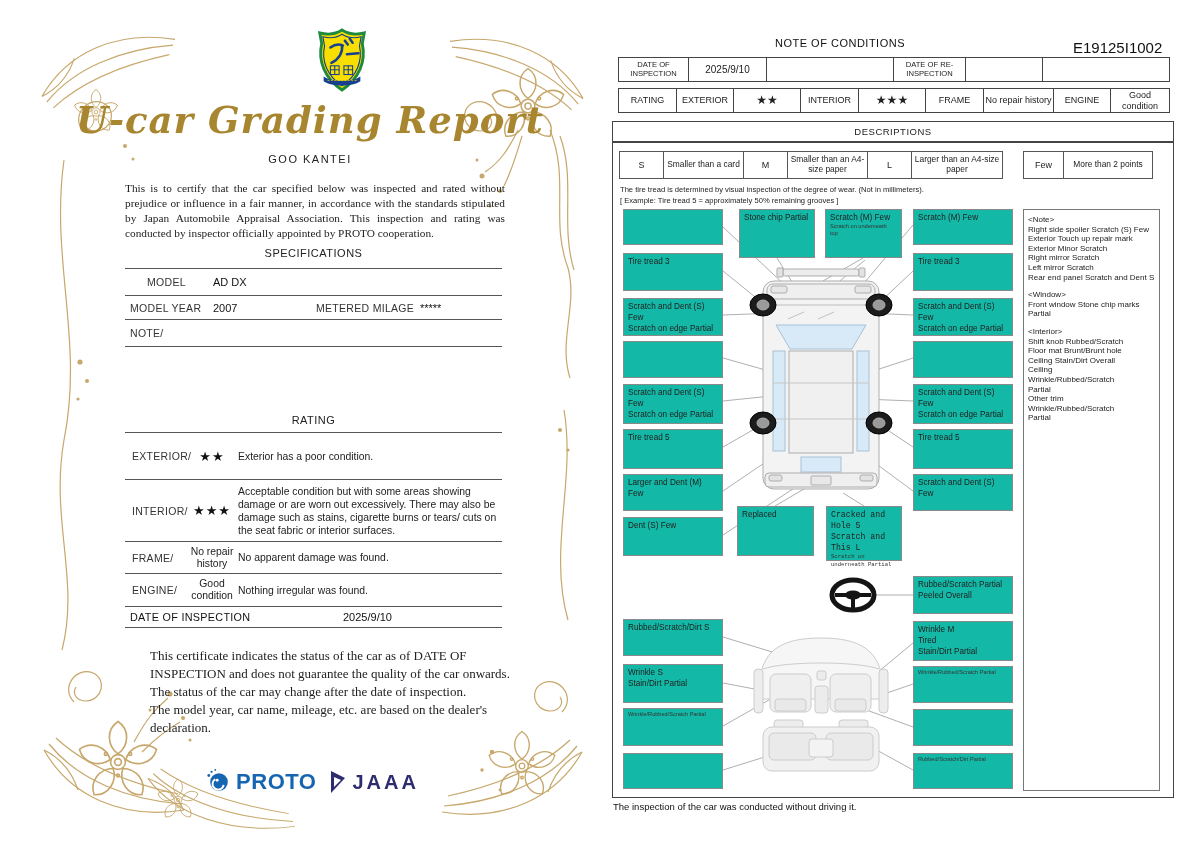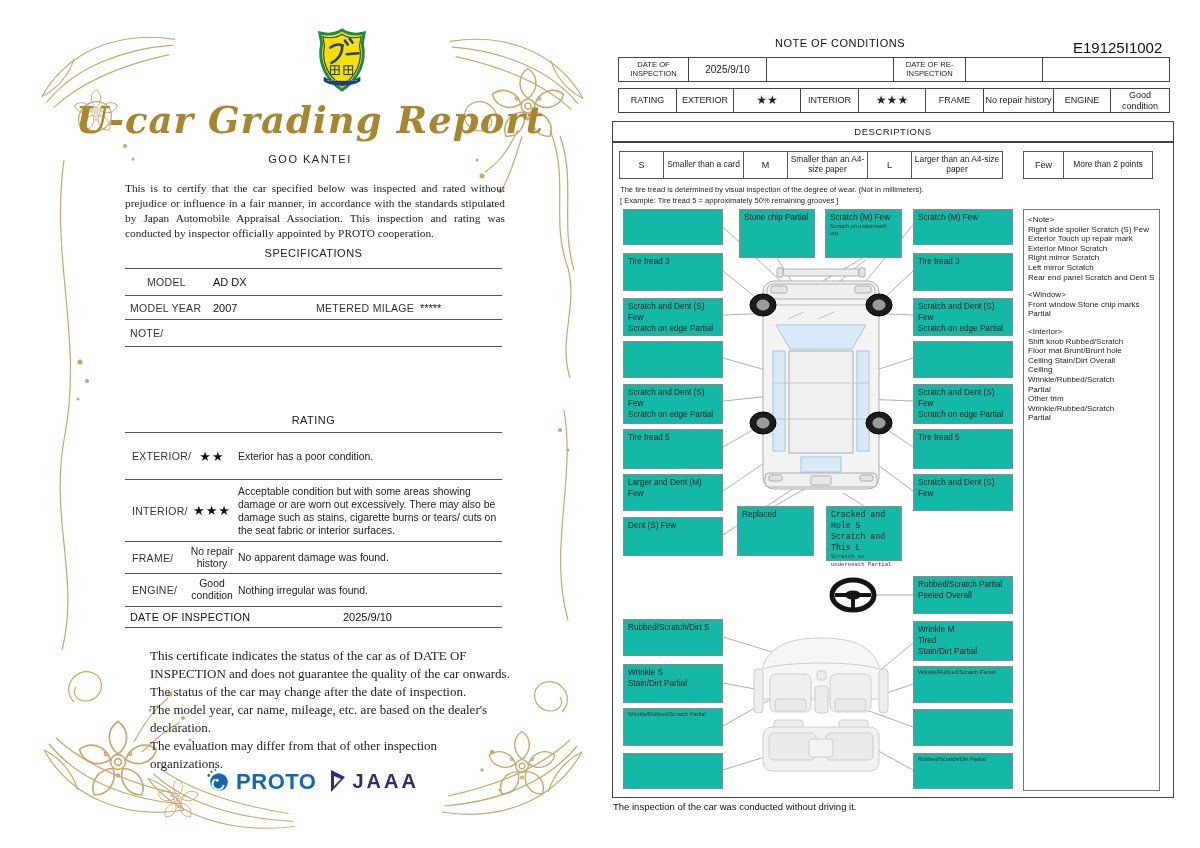--- a/index.html
+++ b/index.html
@@ -24,21 +24,21 @@
   .spec-table,.rating-table{position:absolute;left:95px;width:377px;border-top:1px solid #555;}
   .srow{display:flex;align-items:center;border-bottom:1px solid #555;box-sizing:border-box;}
   .lbl{font-size:10.5px;color:#333;letter-spacing:.3px;}
   .val{font-size:11px;color:#111;}
   .stars{font-size:13px;letter-spacing:1px;color:#111;}
   .rdesc{font-size:10.4px;line-height:1.25;color:#222;}
   .rval{font-size:10.4px;line-height:1.15;text-align:center;color:#222;}
   .disclaimer{position:absolute;left:120px;top:637px;width:360px;
     font-family:"Liberation Serif",serif;font-size:13px;line-height:1.38;color:#222;}
   .logos{position:absolute;left:0;top:758px;width:565px;display:flex;
-    justify-content:center;align-items:flex-start;gap:14px;}
+    justify-content:center;align-items:center;gap:14px;}
   .proto-wrap,.jaaa-wrap{display:flex;align-items:center;gap:4px;}
   .proto-text{font-size:22px;font-weight:800;color:#1565b0;letter-spacing:.5px;}
   .jaaa-text{font-size:20px;font-weight:700;color:#2c2c6e;letter-spacing:3px;}
   
   .rp{position:absolute;left:605px;top:28px;width:570px;height:800px;font-size:9px;}
   .rp-title{position:absolute;left:128px;top:9px;width:214px;text-align:center;
     font-size:11px;letter-spacing:.5px;color:#111;}
   .rp-no{position:absolute;left:468px;top:11px;width:100px;font-size:15px;color:#111;}
   .tbl{position:absolute;left:13px;width:552px;display:flex;border:1px solid #444;
     box-sizing:border-box;background:#fff;}
@@ -219,21 +219,20 @@
         <div class="val" style="position:absolute;left:218px;">2025/9/10</div>
       </div>
     </div>
 
     <div class="disclaimer">
         <div>This certificate indicates the status of the car as of DATE OF</div>
         <div>INSPECTION and does not guarantee the quality of the car onwards.</div>
         <div>The status of the car may change after the date of inspection.</div>
         <div>The model year, car name, mileage, etc. are based on the dealer's</div>
         <div>declaration.</div>
-        <div>The evaluation may differ from that of other inspection organizations.</div>
       </div>
 
     <div class="logos">
       <div class="proto-wrap">
         <svg width="26" height="28" viewBox="-14 -15 28 30">
           <circle r="9.5" fill="#1565b0"></circle>
           <path d="M-4,-3 a6,6 0 1 0 9,6" stroke="#fff" stroke-width="2" fill="none"></path>
           <circle cx="-2" cy="-2" r="1.6" fill="#fff"></circle>
           <circle cx="-11" cy="-7" r="1.5" fill="#1565b0"></circle>
           <circle cx="-8" cy="-11" r="1.2" fill="#1565b0"></circle>

